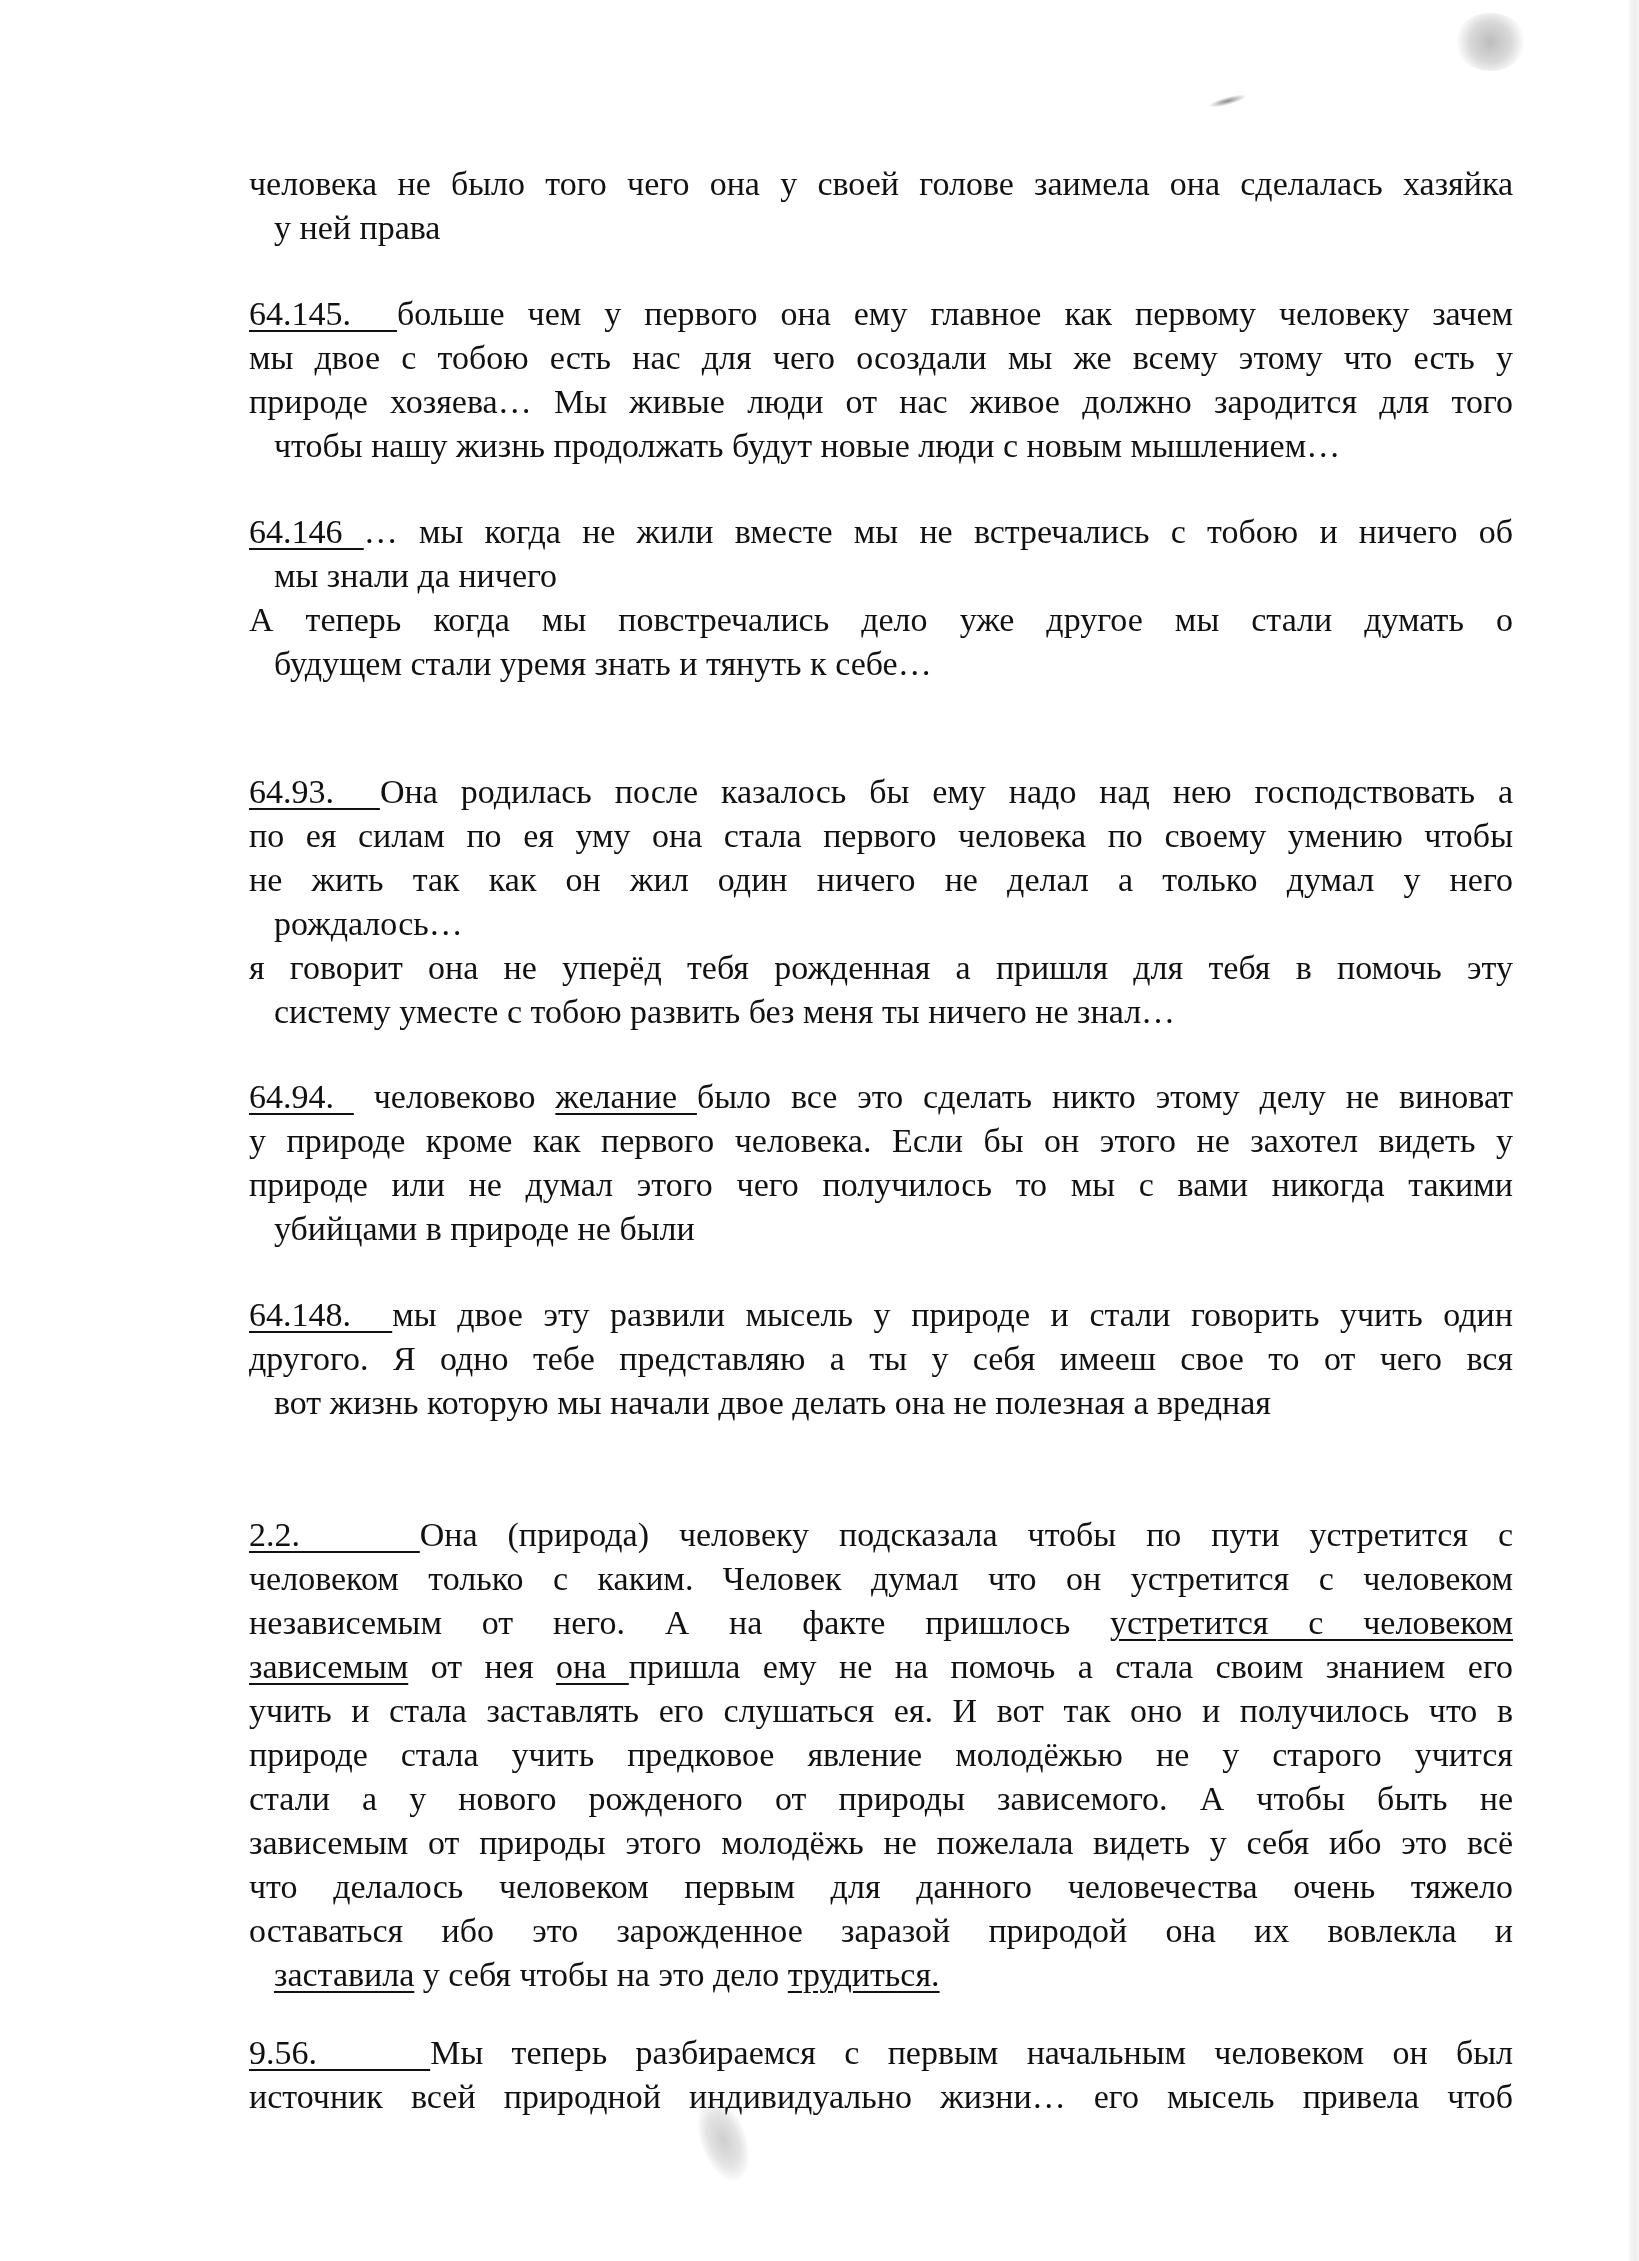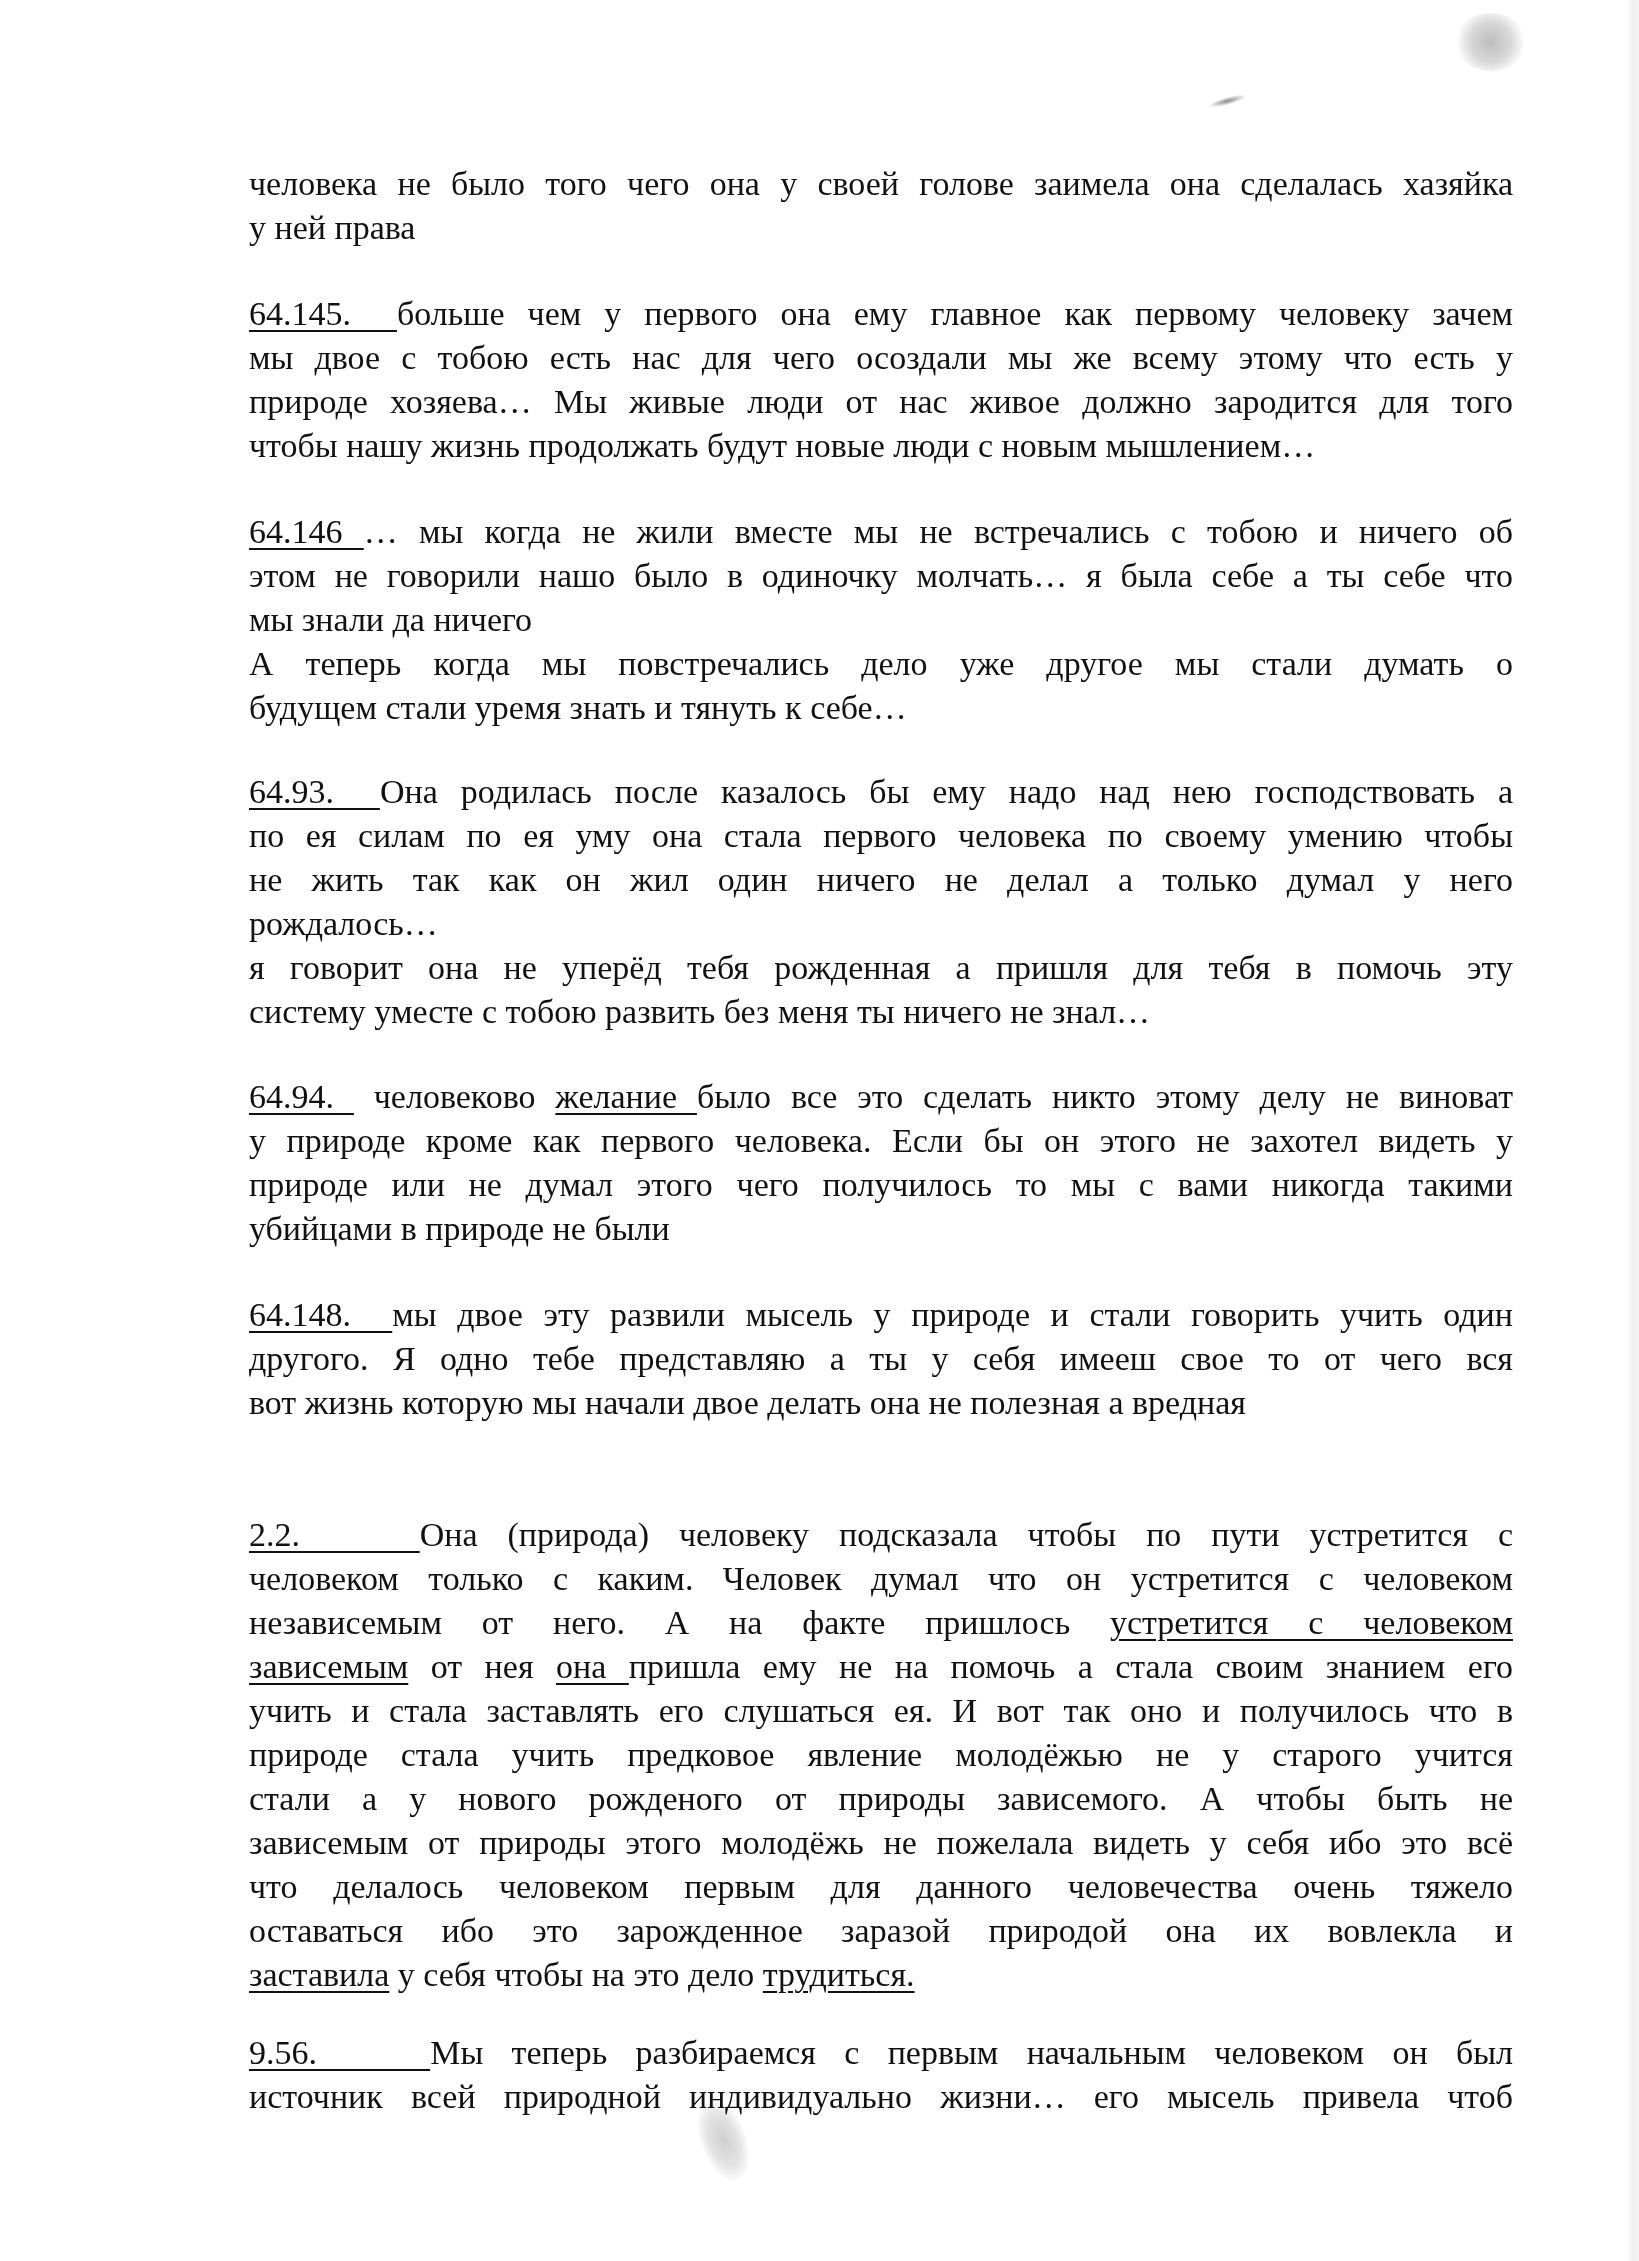--- a/index.html
+++ b/index.html
@@ -9,21 +9,21 @@
     font-family: "Liberation Serif", "DejaVu Serif", serif;
     color: #111111;
   }
   .page { position: absolute; left: 0; top: 0; width: 1639px; height: 2238px; }
   .para { position: absolute; left: 249px; width: 1264px; }
   .line {
     display: block; height: 44px; line-height: 44px;
     font-size: 34px; white-space: nowrap;
     text-align: justify; text-align-last: justify;
   }
-  .line.last { text-align-last: left; }
+  .line.last { text-align-last: left; margin-left: 25px; }
   .u { text-decoration: underline; text-decoration-thickness: 1.9px; text-underline-offset: 5.2px; }
   .num { white-space: pre; }
   
   .smudge { position: absolute; border-radius: 50%; pointer-events: none; }
   .edge { position: absolute; right: 0; top: 0; width: 11.7px; height: 2261px;
           background: linear-gradient(90deg, #ffffff, #eeeeee 60%, #f4f4f4); }
 </style>
 </head>
 <body>
 
@@ -38,21 +38,20 @@
       <span class="line last"><span>у ней права</span></span>
     </div>
   <div class="para" style="top:292px;">
       <span class="line"><span class="u num">64.145.  </span><span>больше чем у первого она ему главное как первому человеку зачем</span></span>
       <span class="line"><span>мы двое с тобою есть нас для чего осоздали мы же всему этому что есть у</span></span>
       <span class="line"><span>природе хозяева… Мы живые люди от нас живое должно зародится для того</span></span>
       <span class="line last"><span>чтобы нашу жизнь продолжать будут новые люди с новым мышлением…</span></span>
     </div>
   <div class="para" style="top:510px;">
       <span class="line"><span class="u num">64.146 </span><span>… мы когда не жили вместе мы не встречались с тобою и ничего об</span></span>
-      <span class="line"><span>этом не говорили нашо было в одиночку молчать… я была себе а ты себе что</span></span>
       <span class="line last"><span>мы знали да ничего</span></span>
       <span class="line"><span>А теперь когда мы повстречались дело уже другое мы стали думать о</span></span>
       <span class="line last"><span>будущем стали уремя знать и тянуть к себе…</span></span>
     </div>
   <div class="para" style="top:770px;">
       <span class="line"><span class="u num">64.93.  </span><span>Она родилась после казалось бы ему надо над нею господствовать а</span></span>
       <span class="line"><span>по ея силам по ея уму она стала первого человека по своему умению чтобы</span></span>
       <span class="line"><span>не жить так как он жил один ничего не делал а только думал у него</span></span>
       <span class="line last"><span>рождалось…</span></span>
       <span class="line"><span>я говорит она не уперёд тебя рожденная а пришля для тебя в помочь эту</span></span>

